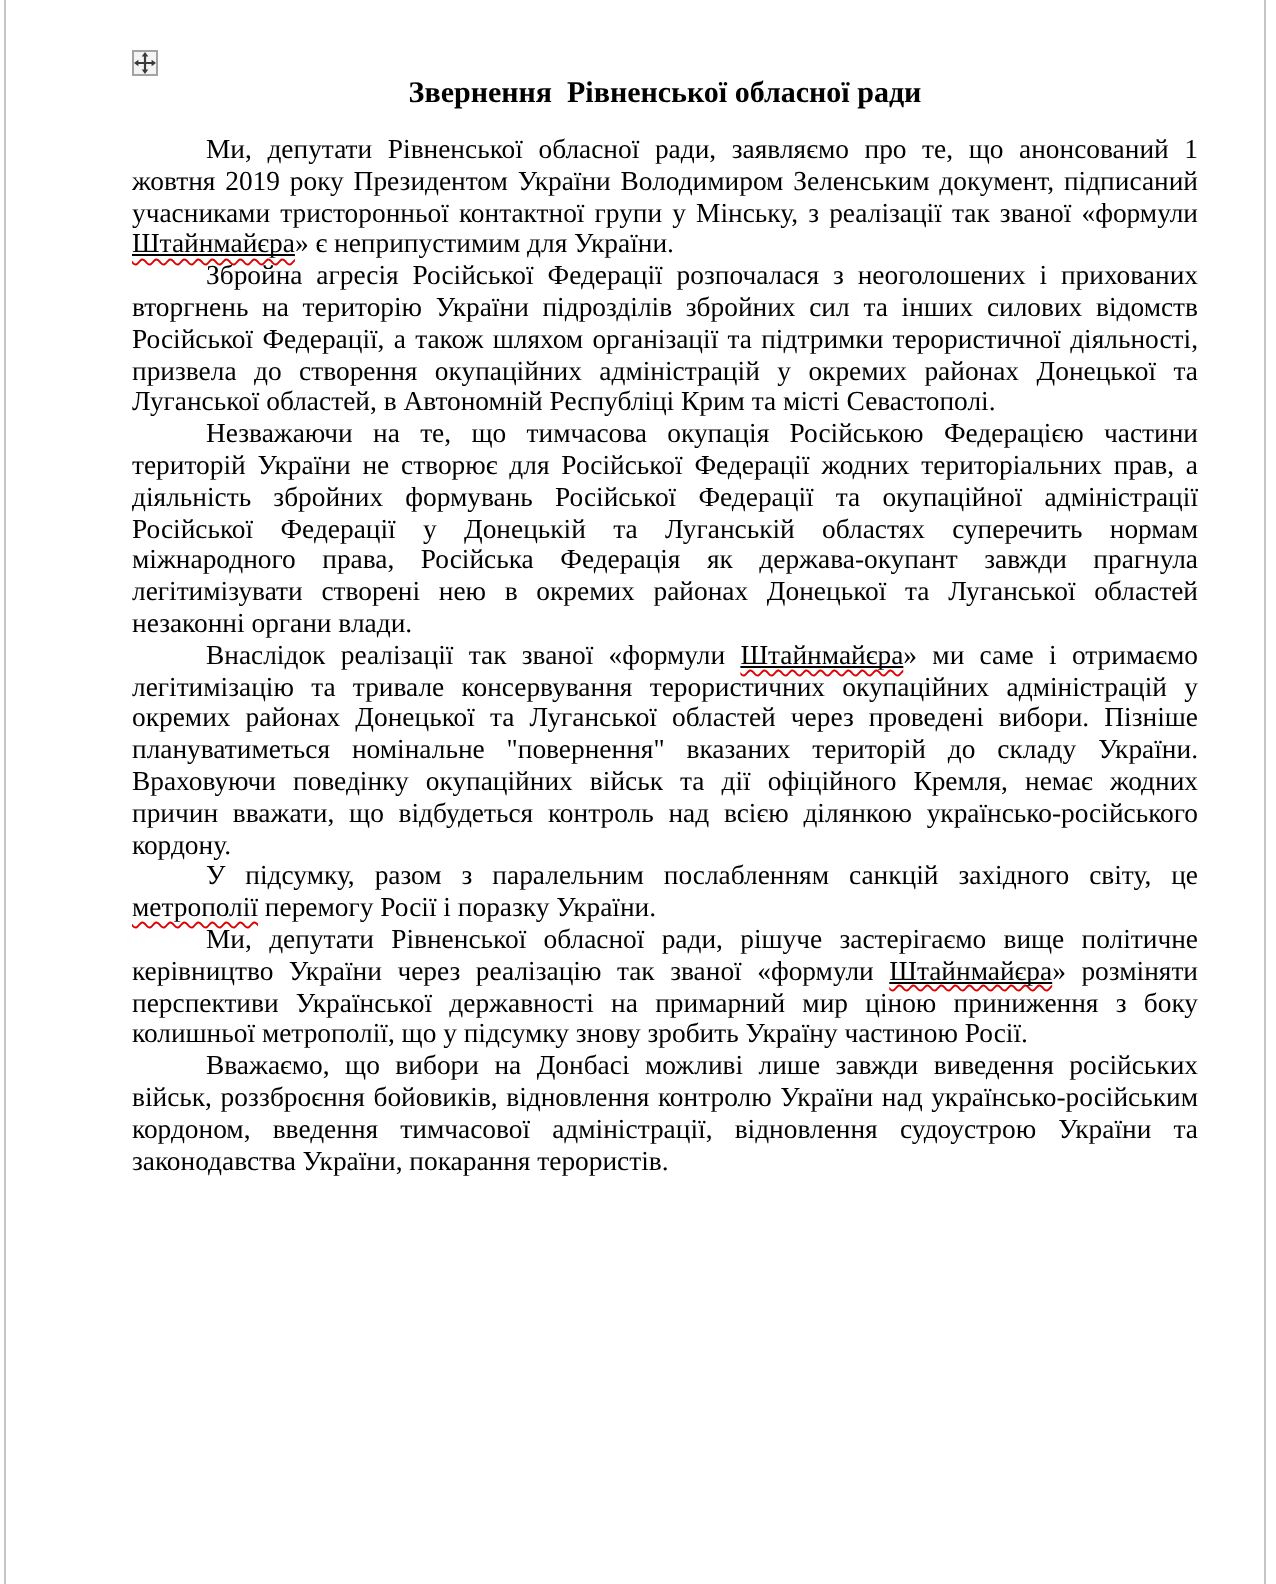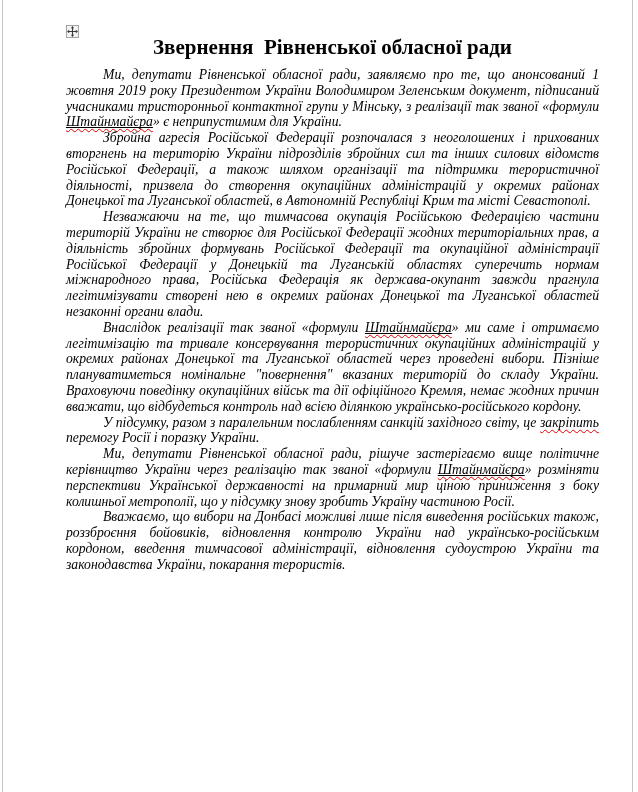--- a/index.html
+++ b/index.html
@@ -25,30 +25,29 @@
     width: 13px; height: 13px;
     border: 1px solid #a3a3a3;
     background: #f4f4f4;
     display: flex; align-items: center; justify-content: center;
     cursor: move;
   }
   .doc-title {
     margin: 37px 33px 10px 63px;
     text-align: center;
     font-weight: bold;
-    font-size: 21px;
+    font-size: 15px;
     line-height: 20px;
   }
   .doc-title .title-line { white-space: pre-wrap; }
   .doc-body {
     margin: 0 33px 0 63px;
     font-size: 13.7px;
     line-height: 15.8px;
     text-align: justify;
-    font-style: italic;
   }
   .para { text-indent: 37px; }
   .u-line { text-decoration: underline; text-decoration-thickness: 1px; }
   .squig {
     text-decoration: underline wavy #e00000;
     text-decoration-thickness: 1px;
     text-underline-offset: 2px;
     text-decoration-skip-ink: none;
   }
 </style>
@@ -65,18 +64,18 @@
 
   <div class="doc-title" id="doc-title">
       <div class="title-line">Звернення  Рівненської обласної ради</div>
     </div>
 
   <div class="doc-body" id="doc-body">
       <p class="para">Ми, депутати Рівненської обласної ради, заявляємо про те, що анонсований 1 жовтня 2019 року Президентом України Володимиром Зеленським документ, підписаний учасниками тристоронньої контактної групи у Мінську, з реалізації так званої «формули <span class="u-line"><span class="squig">Штайнмайєра</span></span>» є неприпустимим для України.</p>
       <p class="para">Збройна агресія Російської Федерації розпочалася з неоголошених і прихованих вторгнень на територію України підрозділів збройних сил та інших силових відомств Російської Федерації, а також шляхом організації та підтримки терористичної діяльності, призвела до створення окупаційних адміністрацій у окремих районах Донецької та Луганської областей, в Автономній Республіці Крим та місті Севастополі.</p>
       <p class="para">Незважаючи на те, що тимчасова окупація Російською Федерацією частини територій України не створює для Російської Федерації жодних територіальних прав, а діяльність збройних формувань Російської Федерації та окупаційної адміністрації Російської Федерації у Донецькій та Луганській областях суперечить нормам міжнародного права, Російська Федерація як держава-окупант завжди прагнула легітимізувати створені нею в окремих районах Донецької та Луганської областей незаконні органи влади.</p>
       <p class="para">Внаслідок реалізації так званої «формули <span class="u-line"><span class="squig">Штайнмайєра</span></span>» ми саме і отримаємо легітимізацію та тривале консервування терористичних окупаційних адміністрацій у окремих районах Донецької та Луганської областей через проведені вибори. Пізніше плануватиметься номінальне "повернення" вказаних територій до складу України. Враховуючи поведінку окупаційних військ та дії офіційного Кремля, немає жодних причин вважати, що відбудеться контроль над всією ділянкою українсько-російського кордону.</p>
-      <p class="para">У підсумку, разом з паралельним послабленням санкцій західного світу, це <span class="squig">закріпить</span> перемогу Росії і поразку України.</p>
+      <p class="para">У підсумку, разом з паралельним послабленням санкцій західного світу, це <span class="squig">метрополії</span> перемогу Росії і поразку України.</p>
       <p class="para">Ми, депутати Рівненської обласної ради, рішуче застерігаємо вище політичне керівництво України через реалізацію так званої «формули <span class="u-line"><span class="squig">Штайнмайєра</span></span>» розміняти перспективи Української державності на примарний мир ціною приниження з боку колишньої метрополії, що у підсумку знову зробить Україну частиною Росії.</p>
-      <p class="para">Вважаємо, що вибори на Донбасі можливі лише після виведення російських також, роззброєння бойовиків, відновлення контролю України над українсько-російським кордоном, введення тимчасової адміністрації, відновлення судоустрою України та законодавства України, покарання терористів.</p>
+      <p class="para">Вважаємо, що вибори на Донбасі можливі лише завжди виведення російських військ, роззброєння бойовиків, відновлення контролю України над українсько-російським кордоном, введення тимчасової адміністрації, відновлення судоустрою України та законодавства України, покарання терористів.</p>
     </div>
 
 </div>
 
 </body></html>

